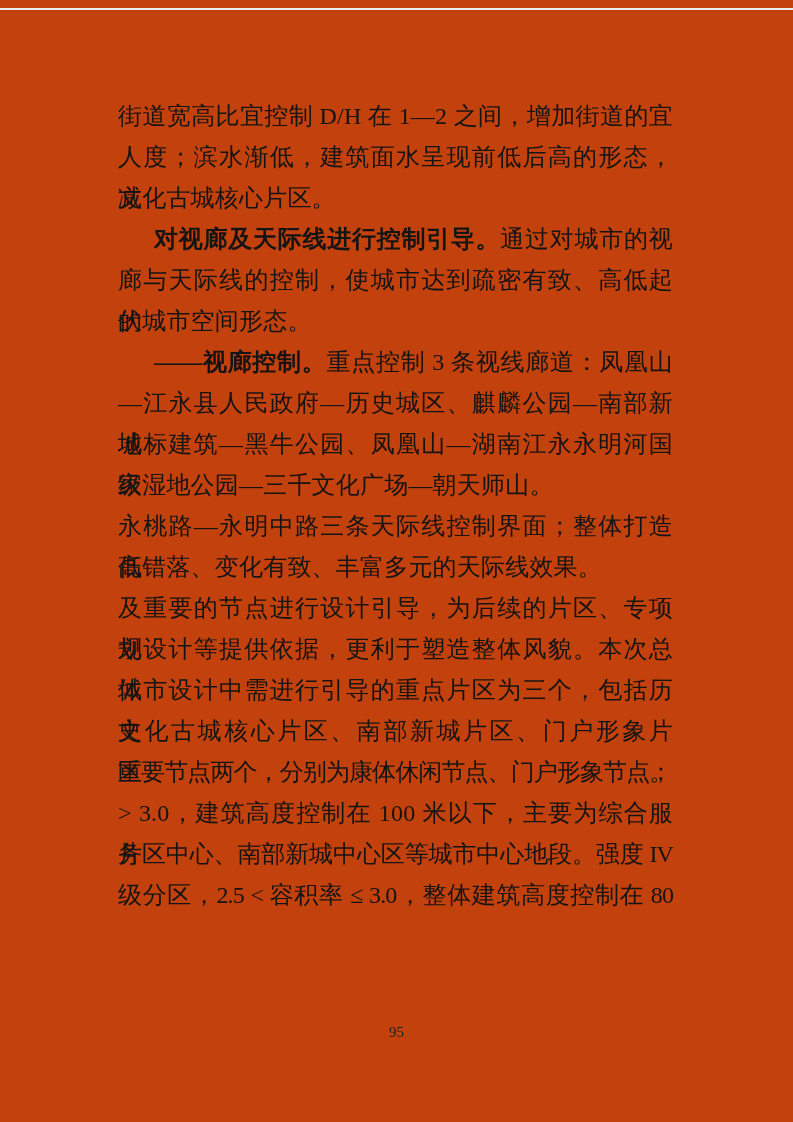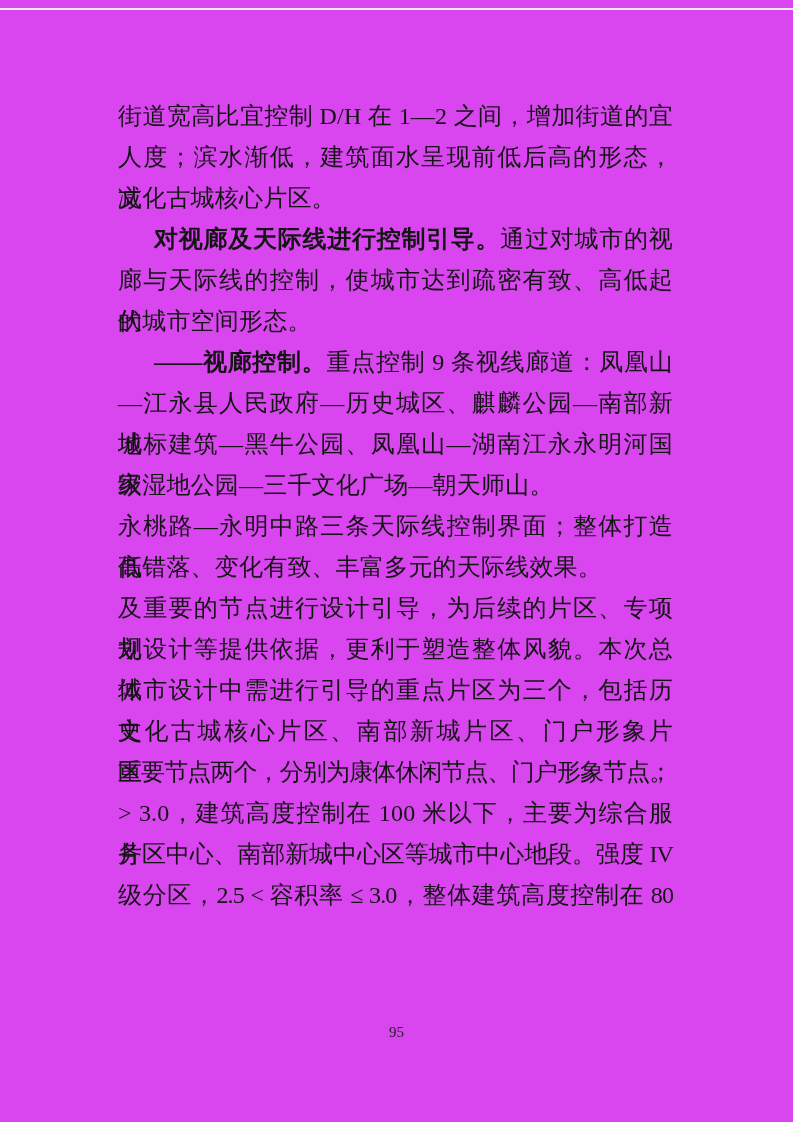--- a/index.html
+++ b/index.html
@@ -11,21 +11,21 @@
     width: 793px;
     height: 1122px;
     position: relative;
     overflow: hidden;
     font-family: "Liberation Serif", "DejaVu Serif", serif;
     color: #141414;
   }
   .page {
     position: absolute;
     inset: 0;
-    background: #d946ef;
+    background: #c2410c;
     font-family: Liberation Serif, serif;
   }
   
   .scan-line-top {
     position: absolute;
     left: 0;
     top: 8px;
     width: 100%;
     height: 2px;
     background: #ebebeb;
@@ -88,21 +88,21 @@
         <div class="line"><span class="seg">街道宽高比宜控制 D/H 在 1—2 之间，增加街道的宜</span></div>
         <div class="line"><span class="seg">人度；滨水渐低，建筑面水呈现前低后高的形态，减</span></div>
         <div class="line end"><span class="seg">文化古城核心片区。</span></div>
       </div>
       <div class="paragraph">
         <div class="line indent"><span class="seg bold">对视廊及天际线进行控制引导。</span><span class="seg">通过对城市的视</span></div>
         <div class="line"><span class="seg">廊与天际线的控制，使城市达到疏密有致、高低起伏</span></div>
         <div class="line end"><span class="seg">的城市空间形态。</span></div>
       </div>
       <div class="paragraph">
-        <div class="line indent"><span class="seg bold">——视廊控制。</span><span class="seg">重点控制 9 条视线廊道：凤凰山</span></div>
+        <div class="line indent"><span class="seg bold">——视廊控制。</span><span class="seg">重点控制 3 条视线廊道：凤凰山</span></div>
         <div class="line"><span class="seg">—江永县人民政府—历史城区、麒麟公园—南部新城</span></div>
         <div class="line"><span class="seg">地标建筑—黑牛公园、凤凰山—湖南江永永明河国家</span></div>
         <div class="line end"><span class="seg">级湿地公园—三千文化广场—朝天师山。</span></div>
       </div>
       <div class="paragraph">
         <div class="line"><span class="seg">永桃路—永明中路三条天际线控制界面；整体打造高</span></div>
         <div class="line end"><span class="seg">低错落、变化有致、丰富多元的天际线效果。</span></div>
       </div>
       <div class="paragraph">
         <div class="line"><span class="seg">及重要的节点进行设计引导，为后续的片区、专项规</span></div>

